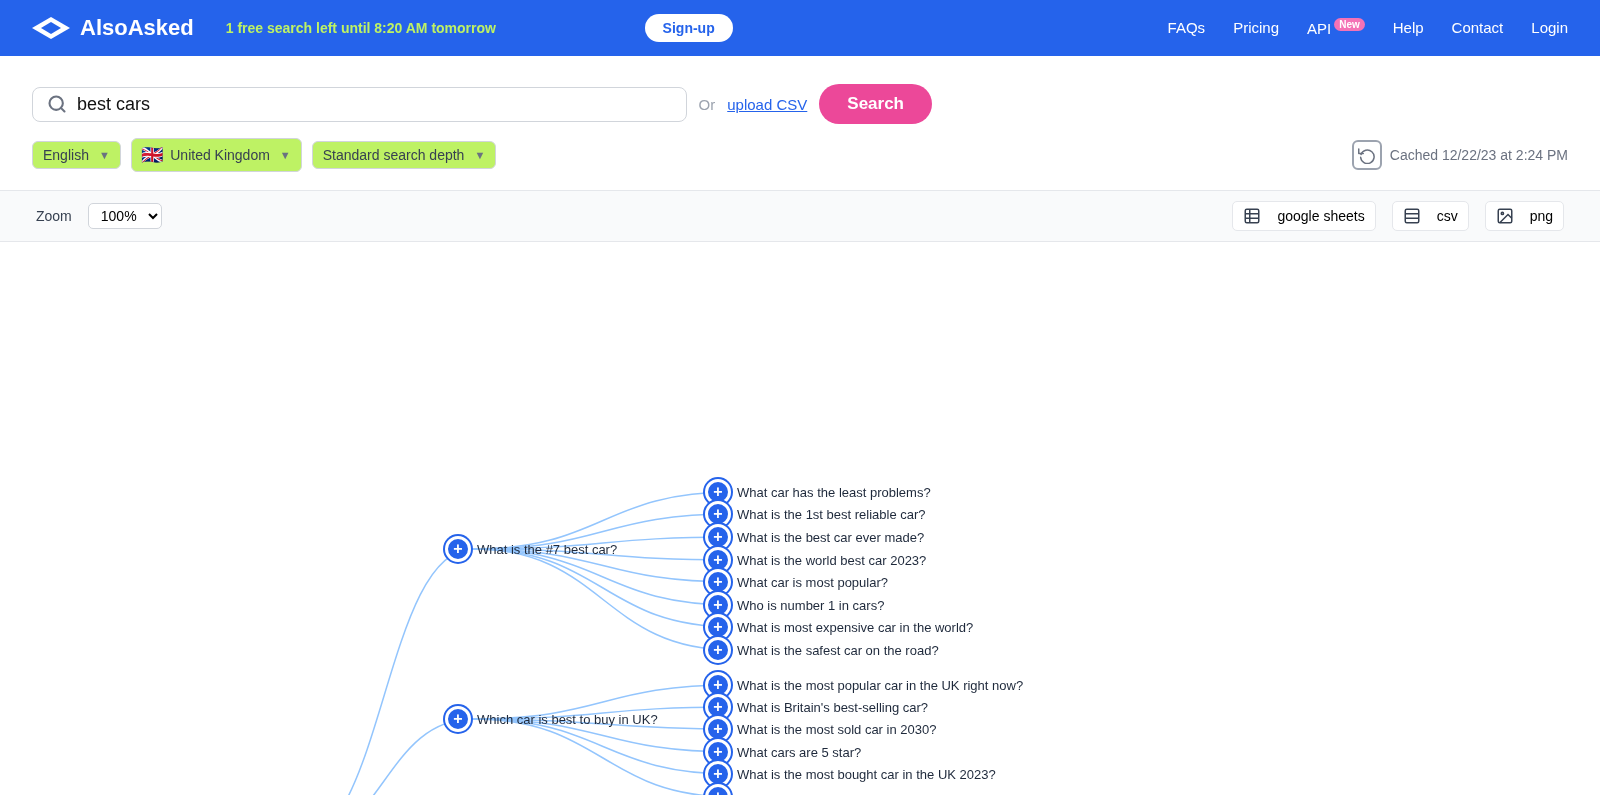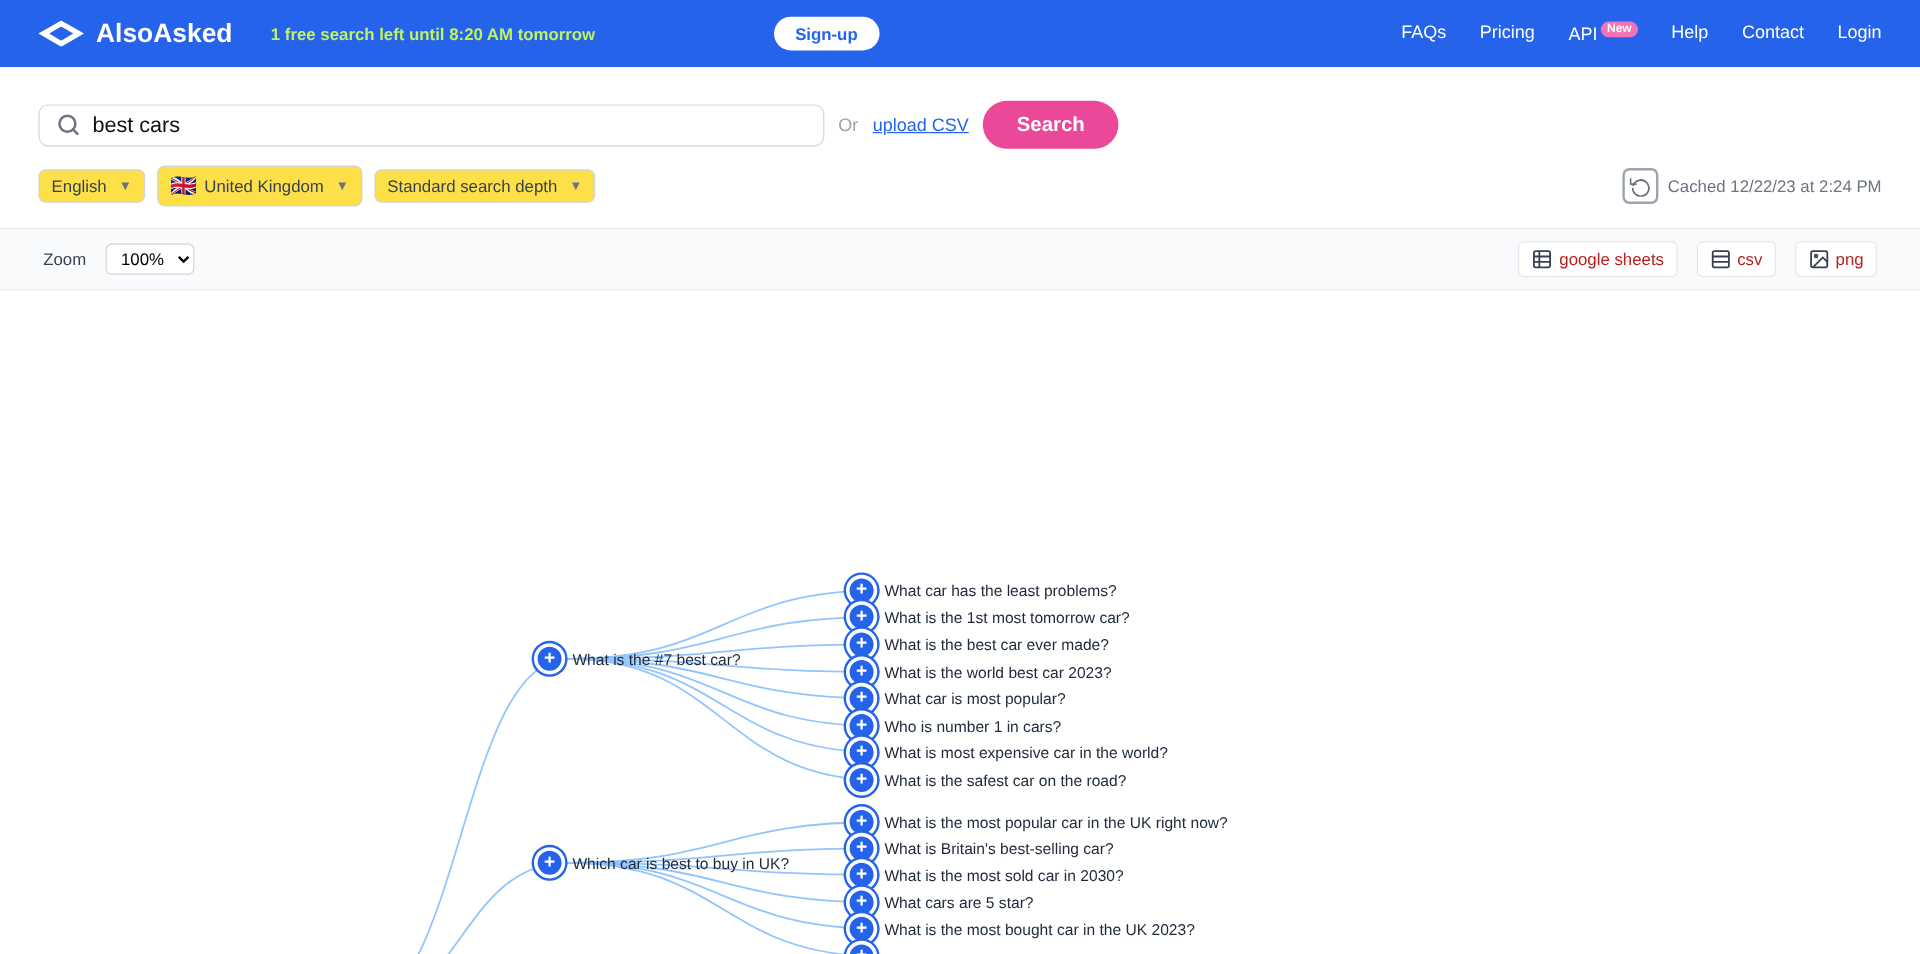--- a/index.html
+++ b/index.html
@@ -139,21 +139,21 @@
     }
     .filter-select {
       display: flex;
       align-items: center;
       gap: 6px;
       border: 1.5px solid #d1d5db;
       border-radius: 6px;
       padding: 5px 10px;
       font-size: 14px;
       color: #374151;
-      background: #fde047;
+      background: #bef264;
       cursor: pointer;
       user-select: none;
     }
     .filter-select .chevron { font-size: 11px; color: #6b7280; margin-left: 4px; }
     .flag { font-size: 18px; }
     .cached-info {
       margin-left: auto;
       display: flex;
       align-items: center;
       gap: 8px;
@@ -184,23 +184,23 @@
       border-radius: 5px;
       padding: 3px 8px;
       font-size: 14px;
       cursor: pointer;
       background: #fff;
     }
     .toolbar-spacer { flex: 1; }
     .export-btn {
       display: flex;
       align-items: center;
-      gap: 5px;
-      font-size: 14px;
-      color: #b91c1c;
+      gap: 16px;
+      font-size: 14px;
+      color: #000000;
       cursor: pointer;
       padding: 5px 10px;
       border-radius: 5px;
       border: 1px solid #e5e7eb;
       background: #fff;
     }
 
     
     .tree-canvas {
       background: #fff;
@@ -387,21 +387,21 @@
   <div class="node" style="left: 445px; top: 294px;">
         <div class="node-circle">+</div>
         <span class="node-label">What is the #7 best car?</span>
       </div>
       <div class="node" style="left: 705px; top: 237px;">
         <div class="node-circle">+</div>
         <span class="node-label">What car has the least problems?</span>
       </div>
       <div class="node" style="left: 705px; top: 259px;">
         <div class="node-circle">+</div>
-        <span class="node-label">What is the 1st most tomorrow car?</span>
+        <span class="node-label">What is the 1st best reliable car?</span>
       </div>
       <div class="node" style="left: 705px; top: 282px;">
         <div class="node-circle">+</div>
         <span class="node-label">What is the best car ever made?</span>
       </div>
       <div class="node" style="left: 705px; top: 305px;">
         <div class="node-circle">+</div>
         <span class="node-label">What is the world best car 2023?</span>
       </div>
       <div class="node" style="left: 705px; top: 327px;">

